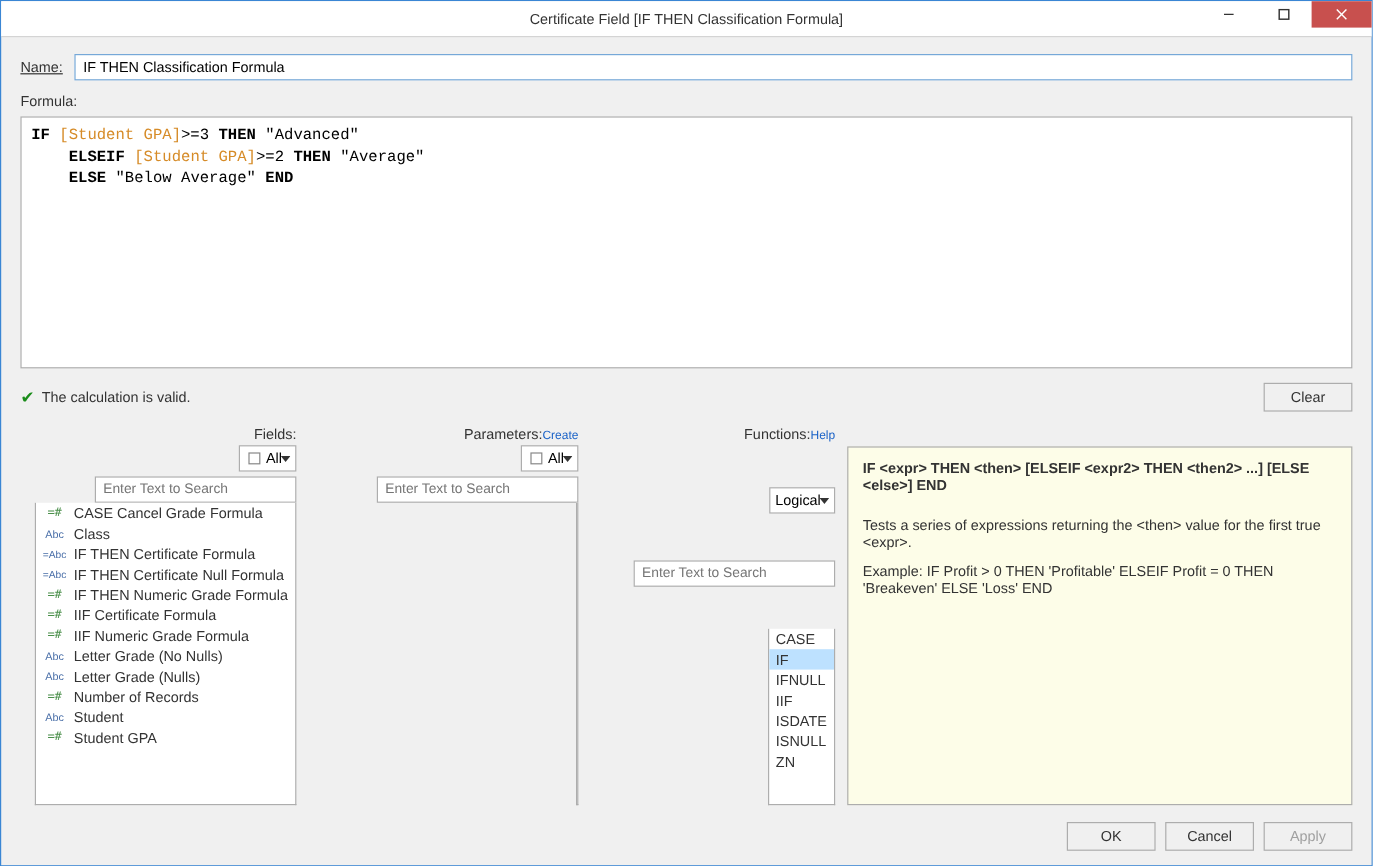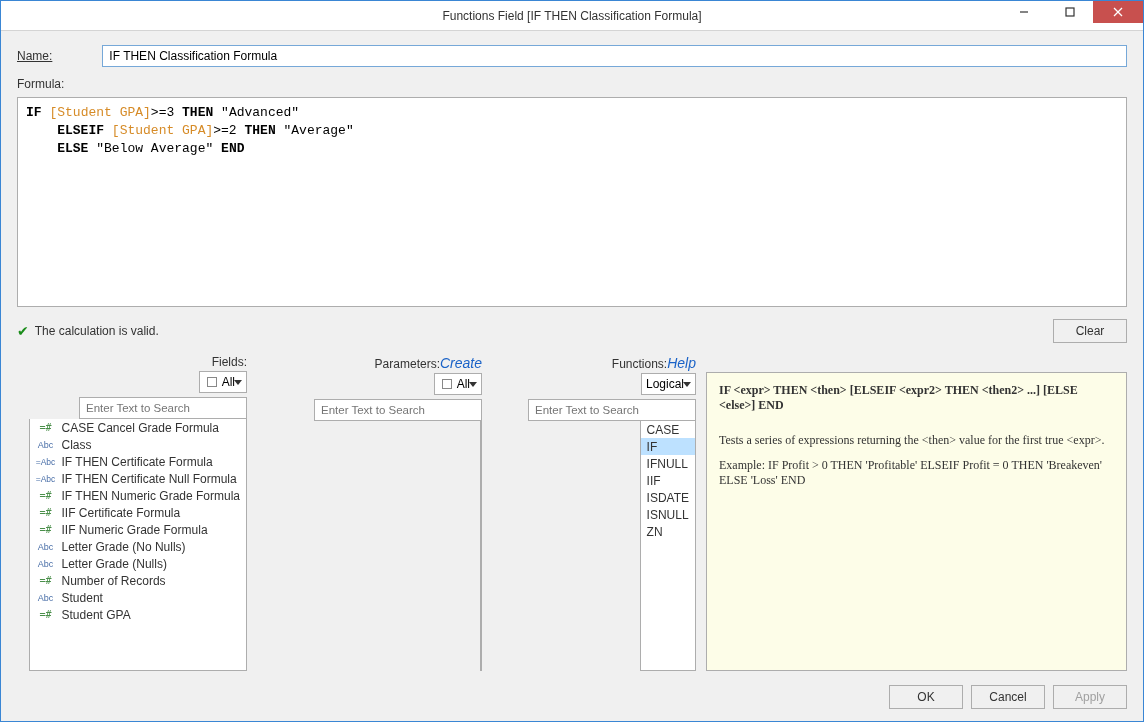--- a/index.html
+++ b/index.html
@@ -12,43 +12,43 @@
 .titlebar-controls { position: absolute; right: 0; top: 0; height: 22px; display: flex; }
 .titlebar-btn { width: 46px; height: 22px; display: flex; align-items: center; justify-content: center; font-size: 11px; color: #333; }
 .titlebar-btn.close { background: #c8504e; color: #fff; width: 50px; }
 .titlebar-btn.close svg { stroke: #fff; }
 .titlebar-btn svg { width: 10px; height: 10px; stroke: #333; stroke-width: 1.2; fill: none; }
 
 .content { flex: 1; padding: 14px 16px 12px 16px; display: flex; flex-direction: column; gap: 6px; }
 
 .name-row { display: flex; align-items: center; gap: 10px; }
 .name-row label { font-size: 12px; color: #333; text-decoration: underline; }
-.name-input { flex: 1; height: 22px; border: 1px solid #76a8d8; padding: 2px 6px; font-size: 12px; background: #fff; margin-left: 40px; }
+.name-input { flex: 1; height: 22px; border: 1px solid #76a8d8; padding: 2px 6px; font-size: 12px; background: #fff; }
 
 .formula-label { font-size: 12px; color: #333; margin-top: 4px; }
 .formula-box { border: 1px solid #adadad; background: #fff; padding: 6px 8px; height: 210px; font-family: Consolas, "Courier New", monospace; font-size: 13px; line-height: 1.4; white-space: pre; overflow: auto; }
 .kw { color: #000; font-weight: bold; }
 .fld { color: #d68b27; }
 .str { color: #000; }
 
 .status-row { display: flex; align-items: center; justify-content: space-between; margin-top: 6px; }
 .status-left { display: flex; align-items: center; gap: 6px; font-size: 12px; color: #333; }
 .check-icon { color: #1a8c1a; font-size: 14px; }
 .btn { border: 1px solid #adadad; background: #f0f0f0; padding: 3px 16px; font-size: 12px; color: #333; cursor: pointer; min-width: 74px; height: 24px; }
 .btn:disabled { color: #a0a0a0; }
 
 .panels { display: flex; gap: 10px; margin-top: 6px; flex: 1; min-height: 0; }
 .panel-col { display: flex; flex-direction: column; min-height: 0; align-items: flex-end; }
 .panel-col.fields { width: 230px; }
 .panel-col.params { width: 225px; }
-.panel-col.funcs { width: 204px; }
-.panel-col.help { flex: 1; font-family: Liberation Serif, serif; }
+.panel-col.funcs { width: 204px; gap: 35px; }
+.panel-col.help { flex: 1; }
 
 .panel-head { display: flex; justify-content: space-between; align-items: baseline; font-size: 12px; color: #333; margin-bottom: 2px; }
-.panel-head a { color: #1a62c7; text-decoration: none; font-size: 14px; font-style: italic; }
+.panel-head a { color: #1a62c7; text-decoration: none; font-size: 10px; }
 
 .dropdown { position: relative; height: 22px; border: 1px solid #adadad; background: #fff; display: flex; align-items: center; padding: 0 11px 0 4px; font-size: 12px; margin-bottom: 4px; }
 .dropdown .icon-slot { width: 16px; display: flex; align-items: center; justify-content: center; margin-right: 2px; }
 .dropdown .caret { position: absolute; right: 4px; top: 50%; transform: translateY(-50%); }
 .dropdown .caret svg { width: 8px; height: 6px; }
 .sq { width: 10px; height: 10px; border: 1px solid #888; }
 
 .searchbox { height: 22px; border: 1px solid #adadad; background: #fff; padding: 2px 6px; font-size: 11.5px; color: #888; margin-bottom: 0; }
 .listbox { flex: 1; border: 1px solid #adadad; border-top: none; background: #fff; overflow: auto; }
 .list-item { display: flex; align-items: center; height: 17px; padding: 0 6px; font-size: 12px; color: #333; gap: 6px; }
@@ -62,21 +62,21 @@
 .help-syntax { font-weight: bold; margin-bottom: 10px; }
 .help-desc { margin-bottom: 10px; margin-top: 20px; }
 
 .footer { display: flex; justify-content: flex-end; gap: 8px; margin-top: 8px; }
 </style>
 </head>
 <body>
 
 <div class="window">
   <div class="titlebar">
-    <div class="titlebar-title">Functions Field [IF THEN Classification Formula]</div>
+    <div class="titlebar-title">Certificate Field [IF THEN Classification Formula]</div>
     <div class="titlebar-controls">
       <div class="titlebar-btn">
         <svg viewBox="0 0 10 10">
             <line x1="1" y1="5" x2="9" y2="5"></line>
           </svg>
       </div>
       <div class="titlebar-btn">
         <svg viewBox="0 0 10 10">
             <rect x="1" y="1" width="8" height="8"></rect>
           </svg>

